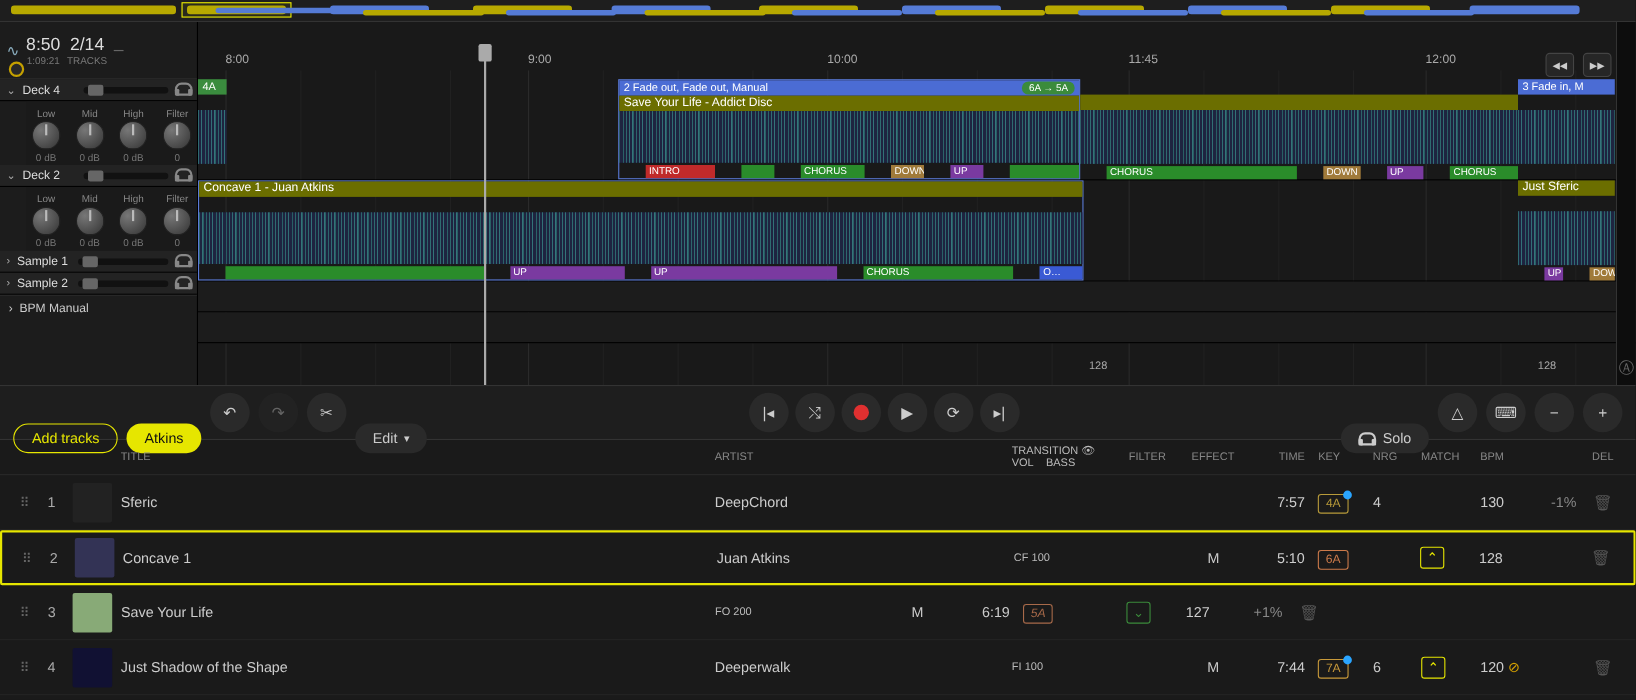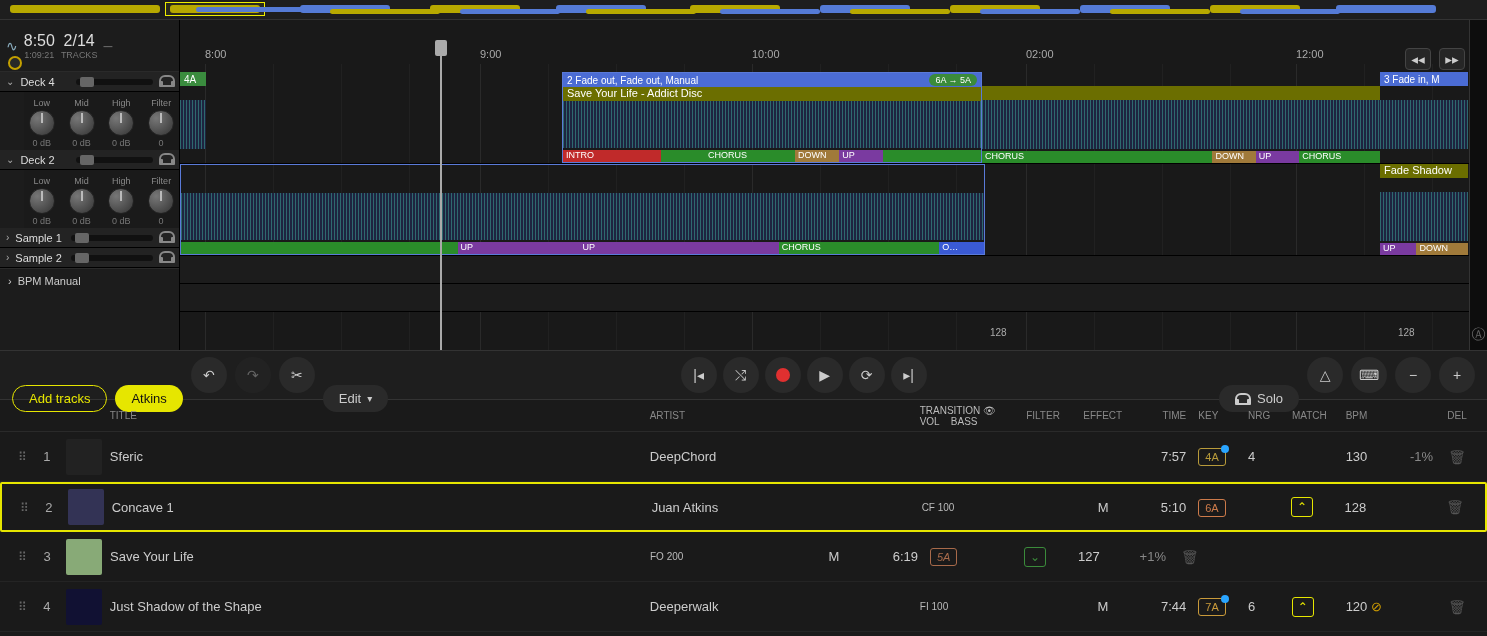--- a/index.html
+++ b/index.html
@@ -49,21 +49,21 @@
 .lane.sample { height:28px; background:#1c1c1c; }
 .clip { position:absolute; top:0; bottom:0; }
 .clip .hdr { height:14px; font-size:10px; color:#fff; padding:0 4px; overflow:hidden; white-space:nowrap; display:flex; align-items:center; }
 .clip .title { height:14px; font-size:11px; color:#fff; padding:0 4px; background:#6b6e00; overflow:hidden; white-space:nowrap; }
 .clip .body { position:absolute; top:28px; bottom:14px; left:0; right:0; background:#1e2440; }
 .clip .wave { position:absolute; inset:0; background:
   repeating-linear-gradient(90deg,#3a8a8a 0px,#2a6a6a 1px,transparent 1px,transparent 3px);
   opacity:.8;
 }
 .clip .sections { position:absolute; bottom:0; left:0; right:0; height:12px; display:flex; }
-.clip .sec { font-size:9px; color:#fff; padding:0 3px; overflow:hidden; white-space:nowrap; }
+.clip .sec { font-size:9px; color:#fff; padding:0 3px; overflow:hidden; white-space:nowrap;margin-left:24px; }
 .bars { position:absolute; top:28px; left:0; right:0; height:10px; display:flex; font-size:9px; color:#999; }
 .bars span { flex:1; padding-left:2px; border-left:1px solid #333; }
 .keychip { position:absolute; right:4px; top:1px; background:#3b8b3b; color:#fff; font-size:9px; padding:1px 6px; border-radius:8px; }
 .playhead { position:absolute; top:20px; bottom:0; width:2px; background:#aaa; z-index:5; }
 .playhead::before { content:''; position:absolute; top:0; left:-5px; width:12px; height:16px; background:#aaa; border-radius:2px; }
 .bpmlabel { position:absolute; bottom:2px; font-size:10px; color:#aaa; }
 
 
 .toolbar { height:50px; background:#1e1e1e; border-top:1px solid #333; border-bottom:1px solid #333; display:flex; align-items:center; padding:0 12px; gap:8px; }
 .btn { height:27px; padding:0 16px; border-radius:16px; display:flex; align-items:center; gap:6px; cursor:pointer; font-size:13px; border:none;margin-top:47px; }
@@ -250,21 +250,21 @@
           <div class="tick" style="left:300px">9:00</div>
           <div class="mline" style="left:300px"></div>
           <div class="mline" style="left:368px;opacity:.5"></div>
           <div class="mline" style="left:436px;opacity:.5"></div>
           <div class="mline" style="left:504px;opacity:.5"></div>
           <div class="tick" style="left:572px">10:00</div>
           <div class="mline" style="left:572px"></div>
           <div class="mline" style="left:640px;opacity:.5"></div>
           <div class="mline" style="left:708px;opacity:.5"></div>
           <div class="mline" style="left:776px;opacity:.5"></div>
-          <div class="tick" style="left:846px">02:00</div>
+          <div class="tick" style="left:846px">11:45</div>
           <div class="mline" style="left:846px"></div>
           <div class="mline" style="left:914px;opacity:.5"></div>
           <div class="mline" style="left:982px;opacity:.5"></div>
           <div class="mline" style="left:1050px;opacity:.5"></div>
           <div class="tick" style="left:1116px">12:00</div>
           <div class="mline" style="left:1116px"></div>
           <div class="mline" style="left:1184px;opacity:.5"></div>
           <div class="mline" style="left:1252px;opacity:.5"></div>
         </div>
       <button class="rw">◂◂</button>
@@ -315,20 +315,21 @@
         </div>
         <div class="clip" style="left:1200px;width:88px;">
           <div class="hdr" style="background:#4b6cd4">3 Fade in, M</div>
           <div class="body">
             <div class="wave"></div>
           </div>
         </div>
       </div>
     <div class="lane" id="lane2">
         <div class="clip" style="left:0px;width:805px;border:1px solid #5a7ad8;">
+          <div class="title">Concave 1 - Juan Atkins</div>
           <div class="bars">
             <span>|73</span>
             <span>|81</span>
             <span>|89</span>
             <span>|97</span>
             <span>|105</span>
             <span>|113</span>
             <span>|121</span>
             <span>|129</span>
             <span>|137</span>
@@ -341,21 +342,21 @@
           </div>
           <div class="sections">
             <div class="sec" style="background:#2a8c2a;flex:35"></div>
             <div class="sec" style="background:#7a3aa0;flex:15">UP</div>
             <div class="sec" style="background:#7a3aa0;flex:25">UP</div>
             <div class="sec" style="background:#2a8c2a;flex:20">CHORUS</div>
             <div class="sec" style="background:#3a5ad4;flex:5">O…</div>
           </div>
         </div>
         <div class="clip" style="left:1200px;width:88px;">
-          <div class="title">Fade Shadow</div>
+          <div class="title">Just Sferic</div>
           <div class="body">
             <div class="wave"></div>
           </div>
           <div class="sections">
             <div class="sec" style="background:#7a3aa0;flex:40">UP</div>
             <div class="sec" style="background:#a07a3a;flex:60">DOWN</div>
           </div>
         </div>
       </div>
     <div class="lane sample"></div>

